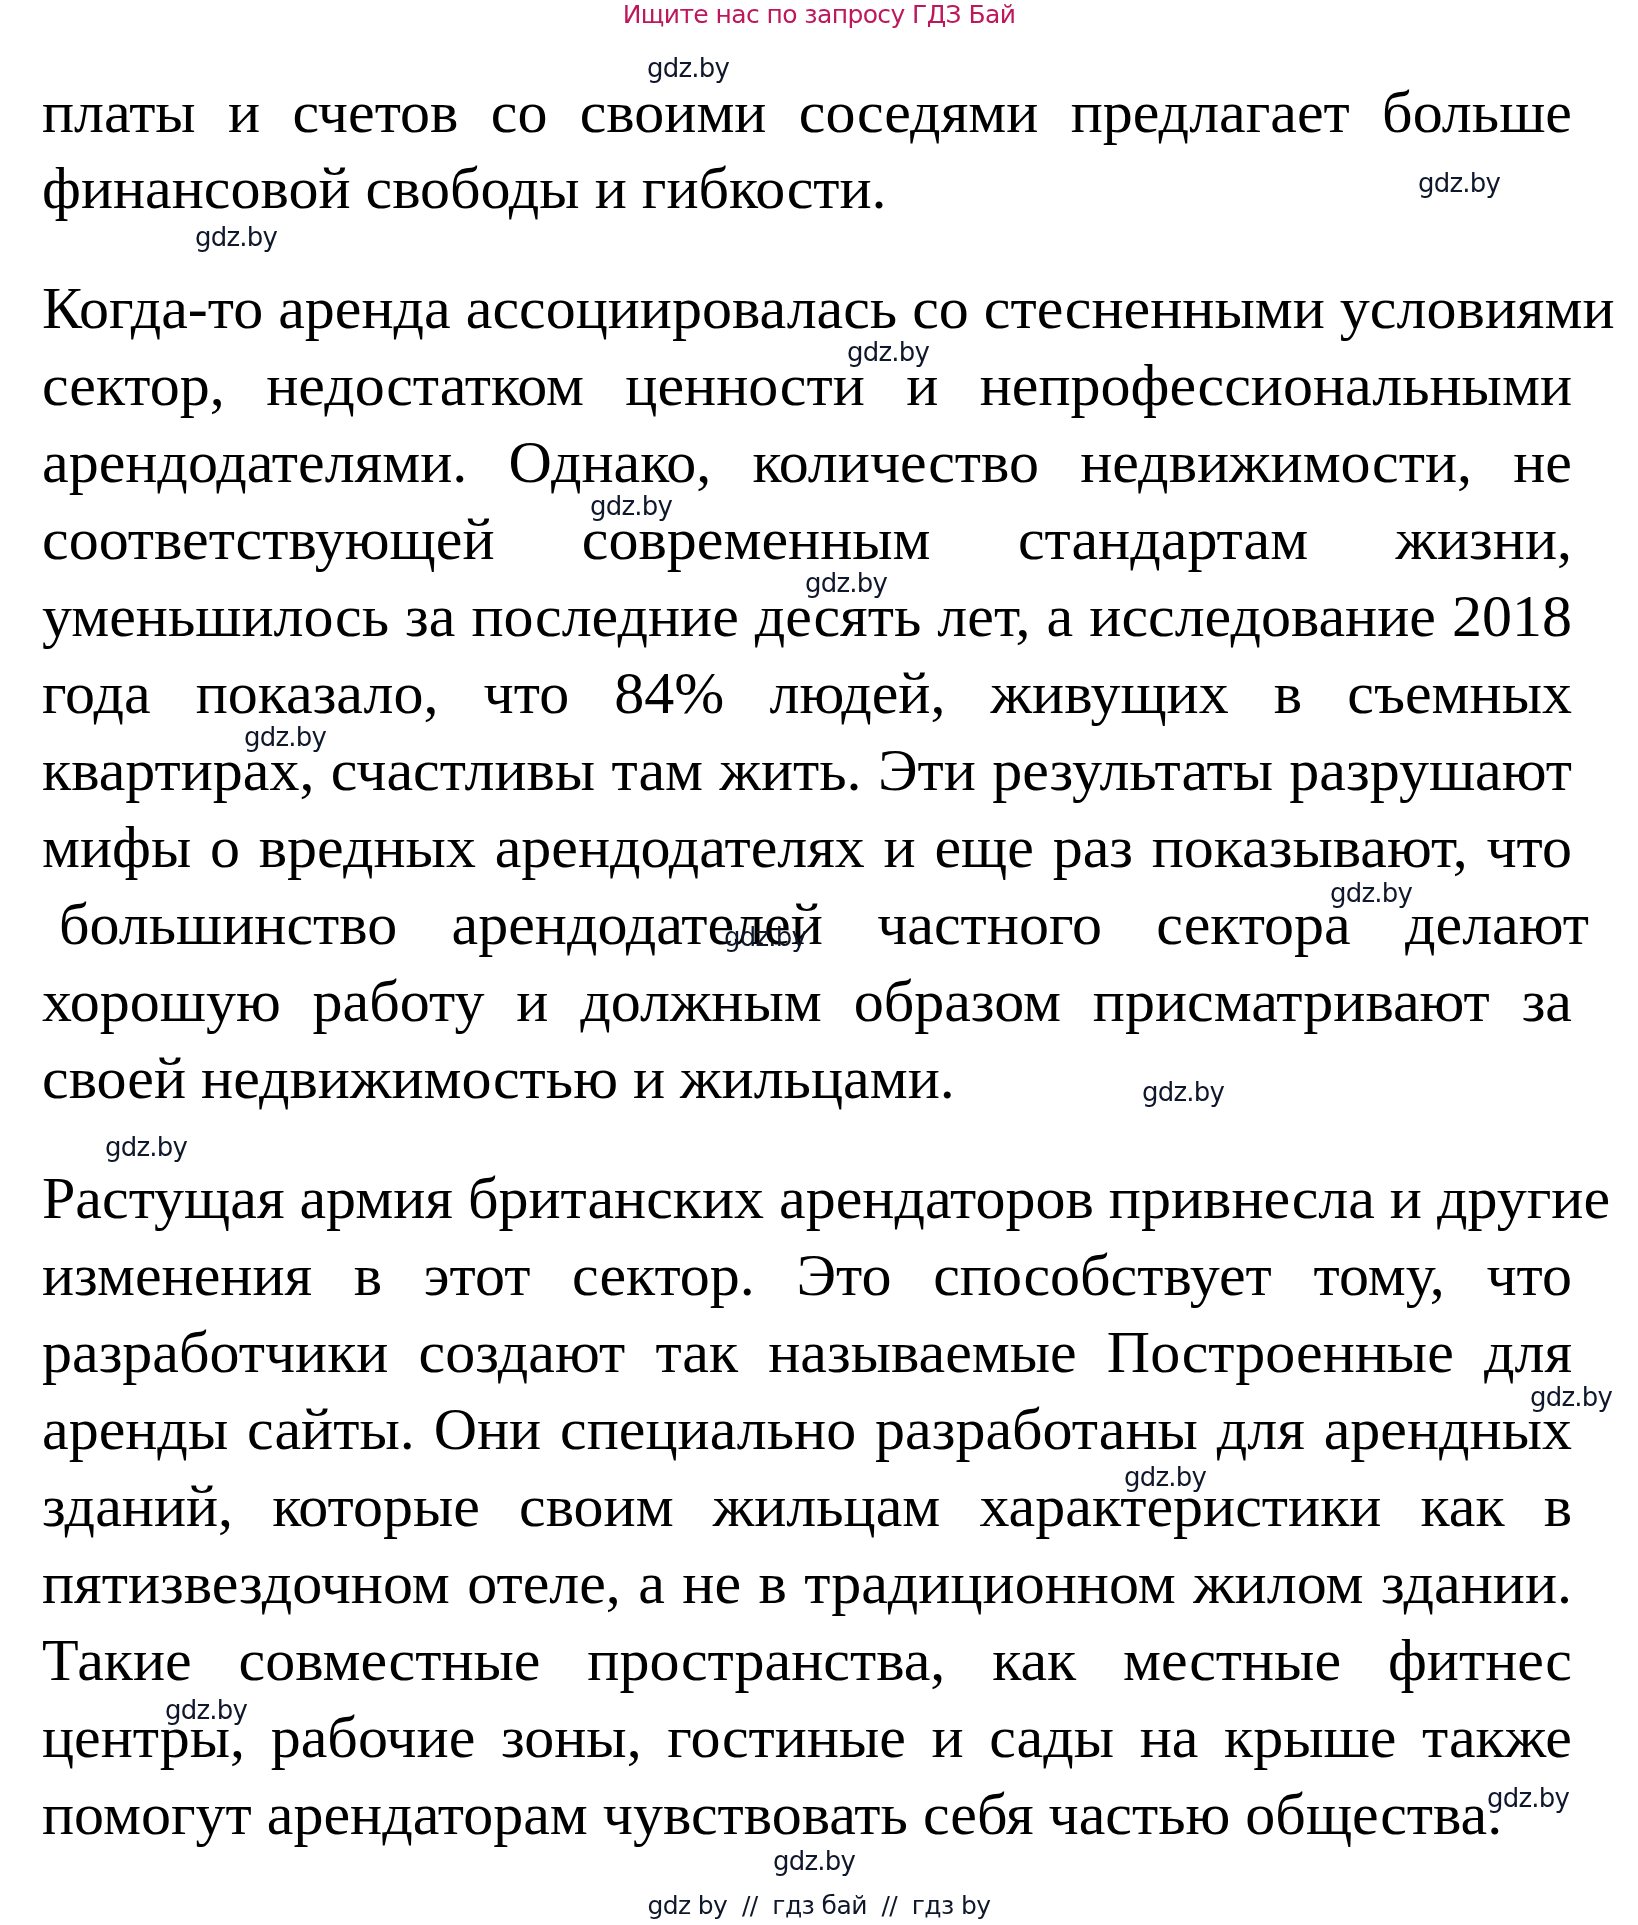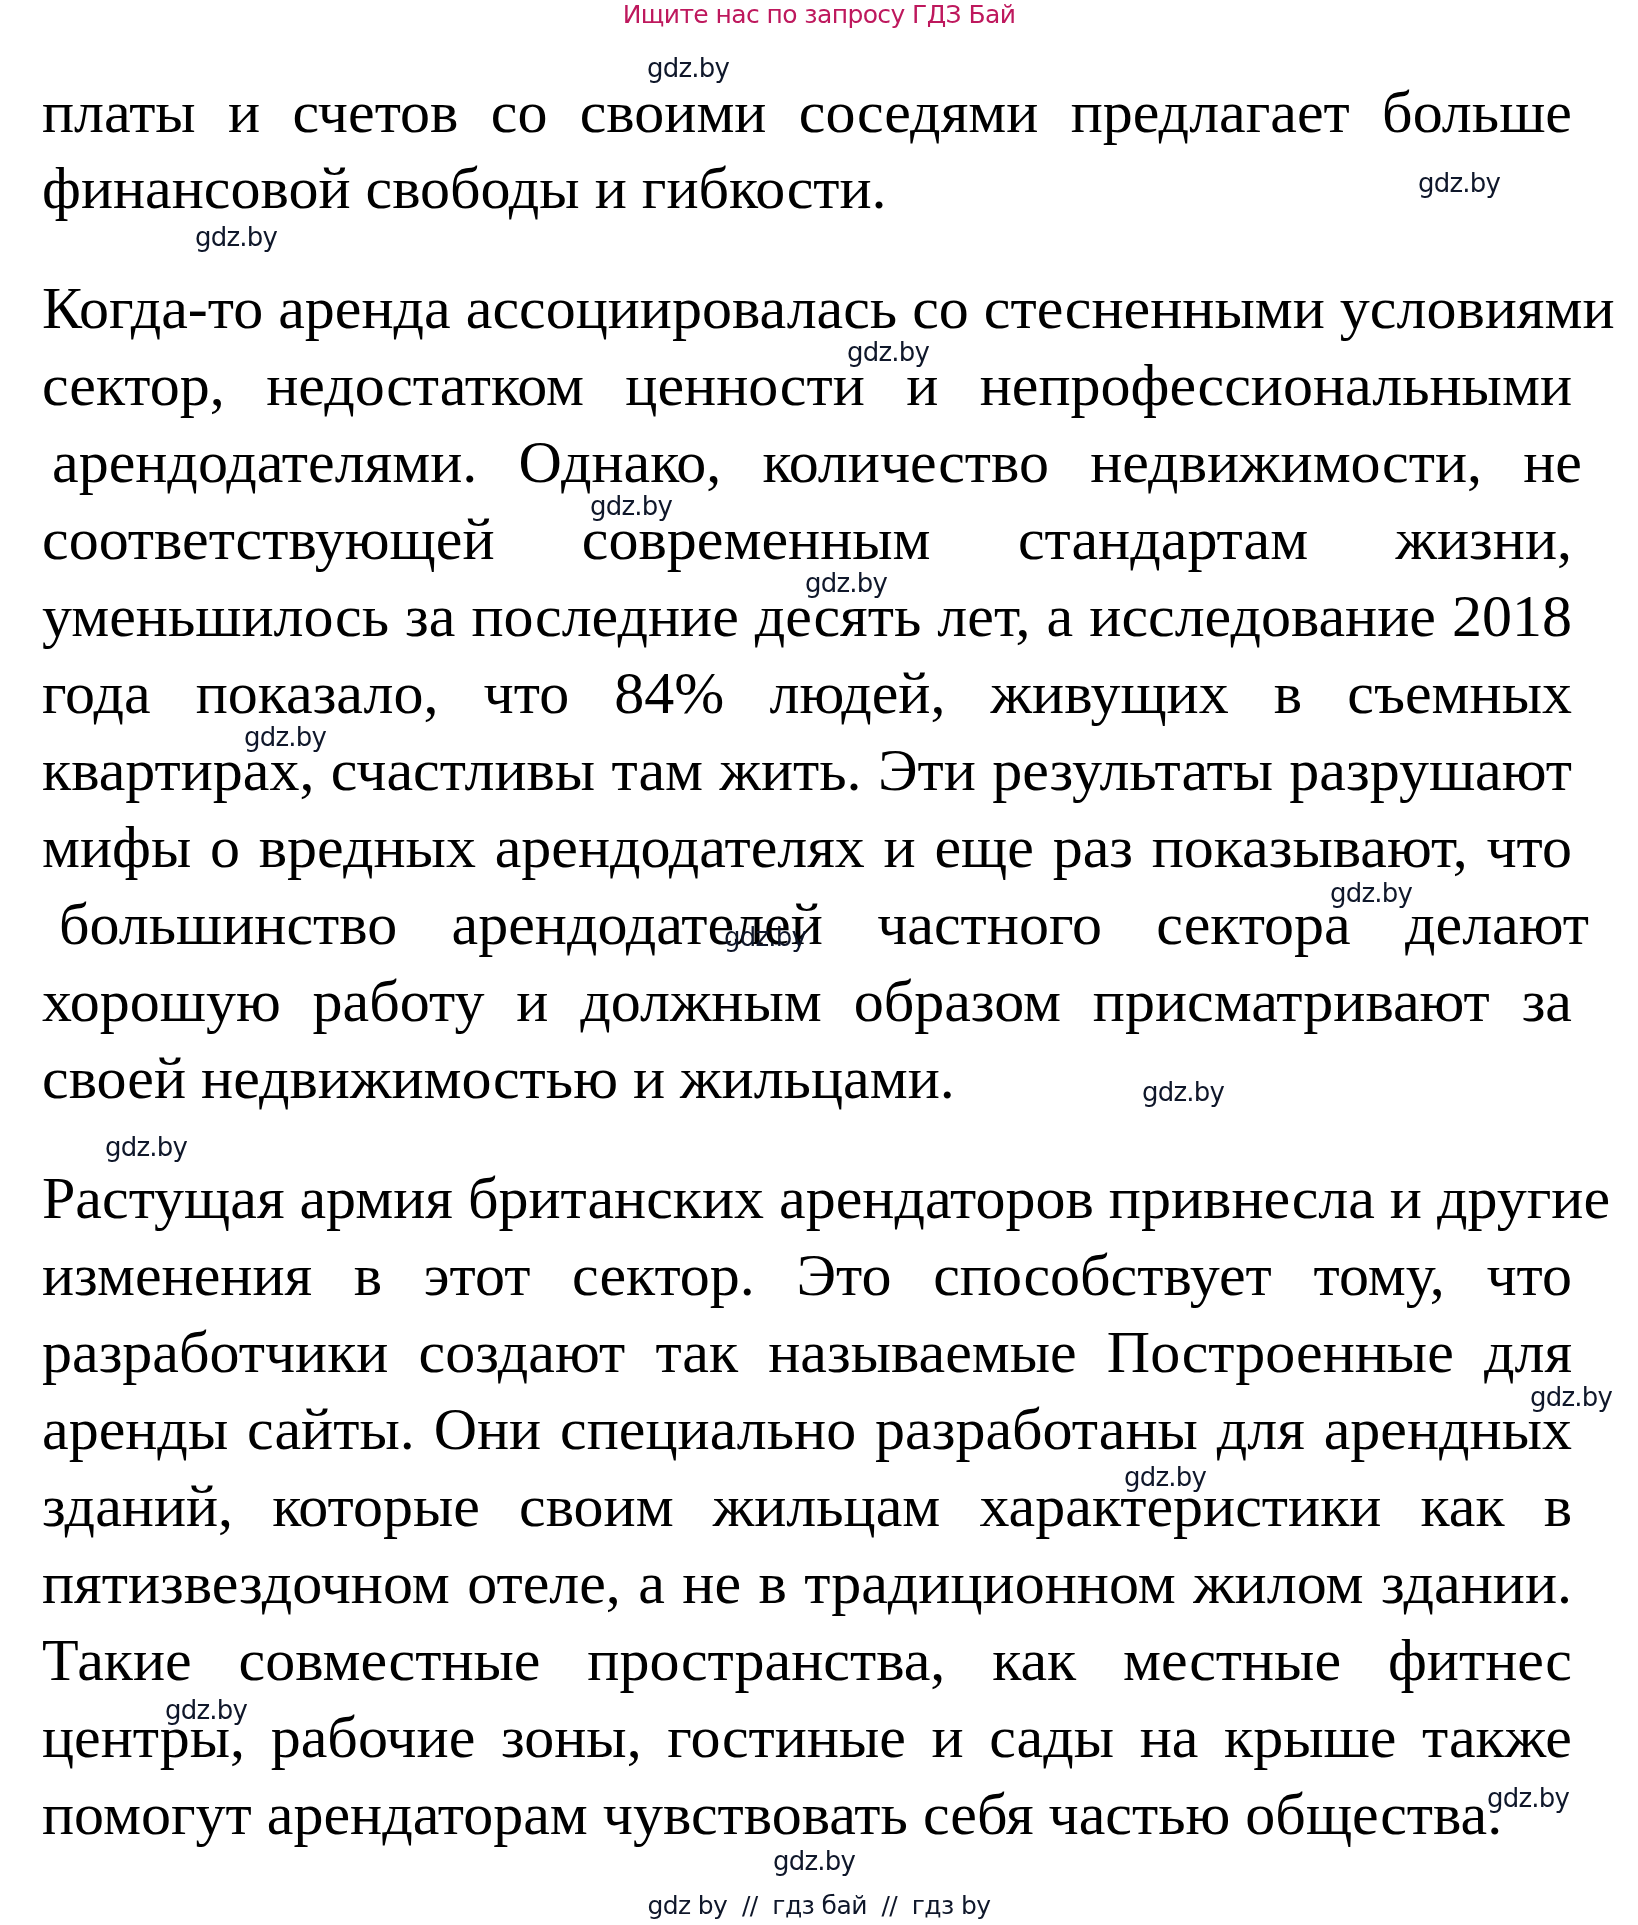--- a/index.html
+++ b/index.html
@@ -75,21 +75,21 @@
 <div class="header-banner" style="color: #be185d;">Ищите нас по запросу ГДЗ Бай</div>
 
 <div class="body-text" style="top:74px;">
   <div class="line" style="top:0px;">платы и счетов со своими соседями предлагает больше</div>
   <div class="line last" style="top:76px;">финансовой свободы и гибкости.</div>
 </div>
 
 <div class="body-text" style="top:270px;">
   <div class="line" style="top:0px;">Когда-то аренда ассоциировалась со стесненными условиями</div>
   <div class="line" style="top:77px;">сектор, недостатком ценности и непрофессиональными</div>
-  <div class="line" style="top:154px;margin-left:10px;">арендодателями. Однако, количество недвижимости, не</div>
+  <div class="line" style="top:154px;">арендодателями. Однако, количество недвижимости, не</div>
   <div class="line" style="top:231px;">соответствующей современным стандартам жизни,</div>
   <div class="line" style="top:308px;">уменьшилось за последние десять лет, а исследование 2018</div>
   <div class="line" style="top:385px;">года показало, что 84% людей, живущих в съемных</div>
   <div class="line" style="top:462px;">квартирах, счастливы там жить. Эти результаты разрушают</div>
   <div class="line" style="top:539px;">мифы о вредных арендодателях и еще раз показывают, что</div>
   <div class="line" style="top:616px;margin-left:17px;">большинство арендодателей частного сектора делают</div>
   <div class="line" style="top:693px;">хорошую работу и должным образом присматривают за</div>
   <div class="line last" style="top:770px;">своей недвижимостью и жильцами.</div>
 </div>
 

